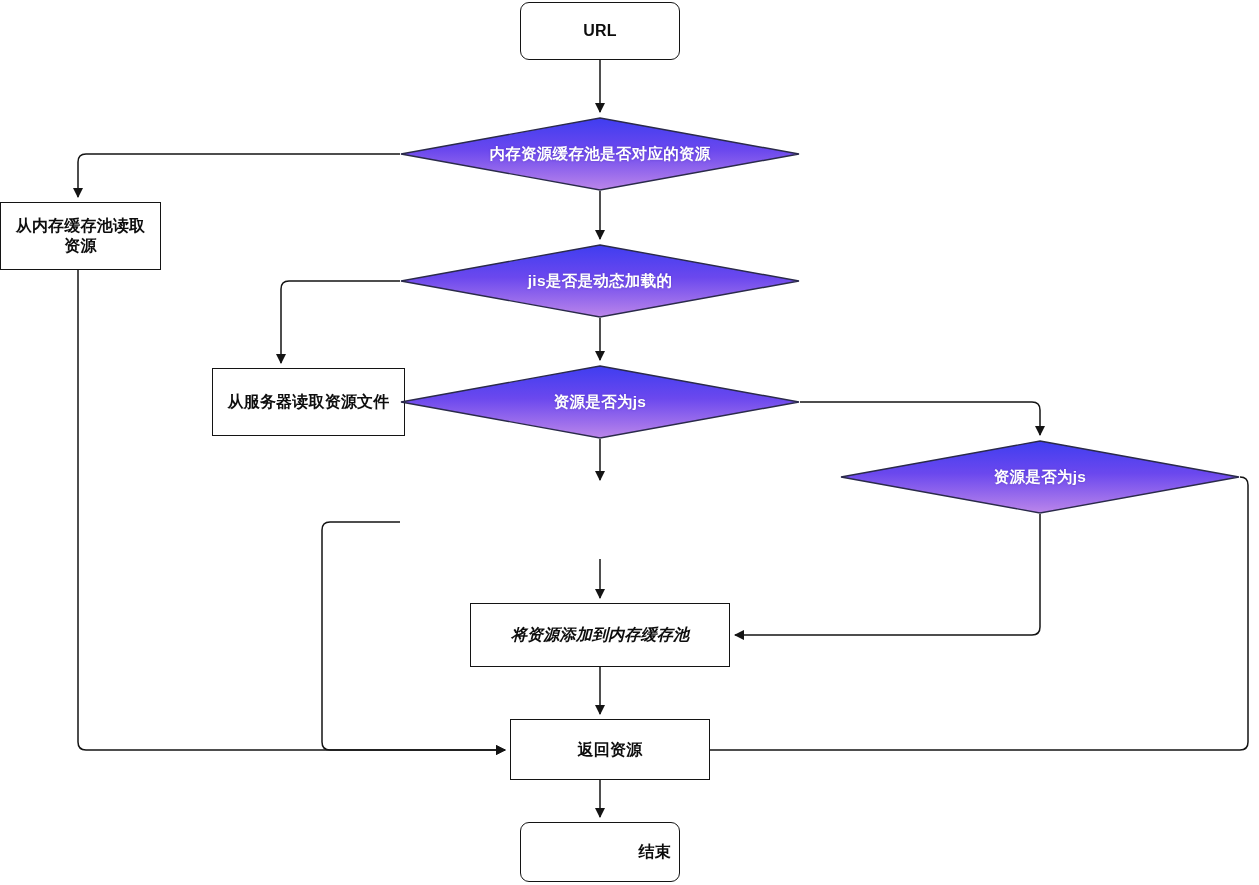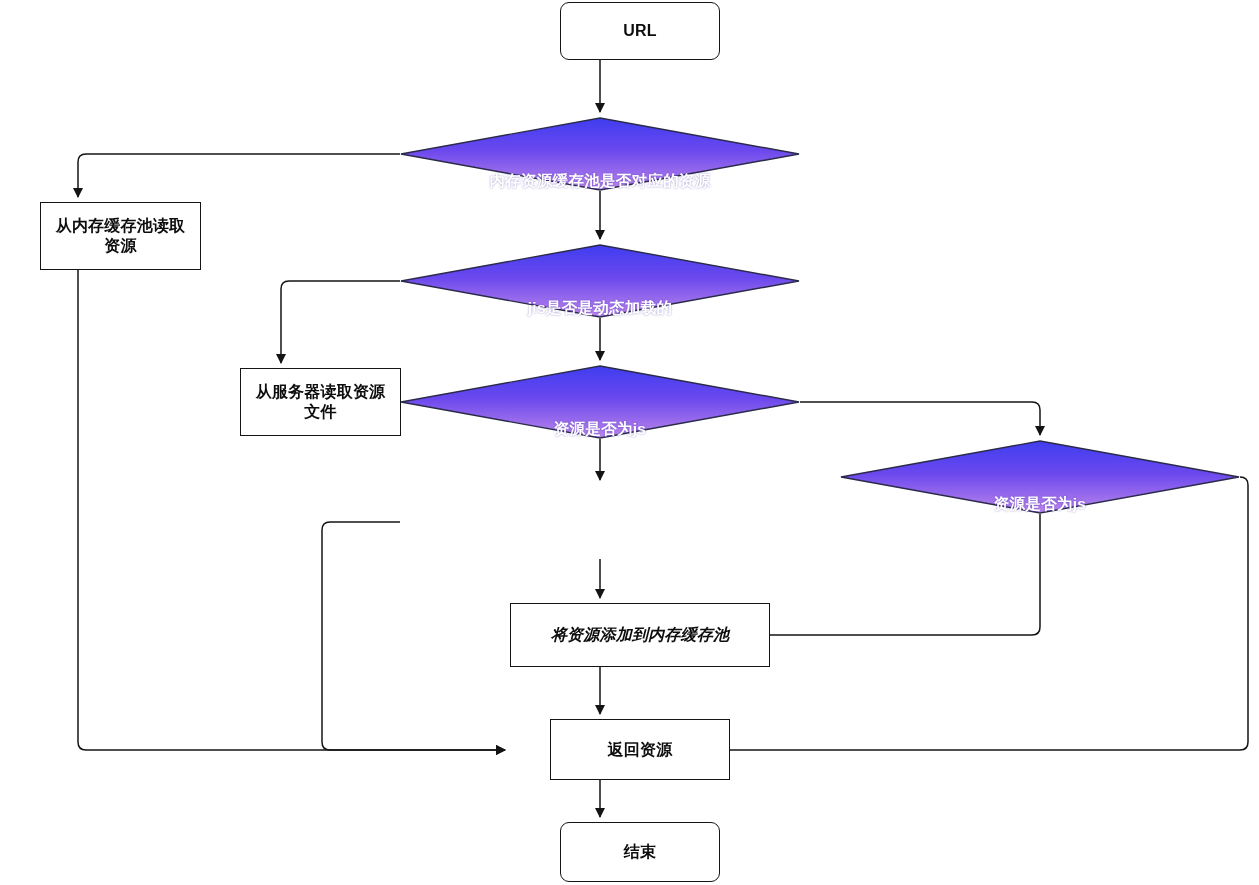--- a/index.html
+++ b/index.html
@@ -35,32 +35,30 @@
     text-align: center;
   }
   .node-box {
     background: #ffffff;
     border: 1.6px solid #141414;
     color: #0d0d0d;
     font-weight: bold;
     font-size: 16px;
     line-height: 1.25;
     letter-spacing: 0.2px;
-    margin-left: 40px;
   }
   .node-box.rounded {
     border-radius: 9px;
   }
   .node-box .label {
     padding: 0 8px;
   }
   .node-diamond {
     background: transparent;
     border: none;
-    align-items: flex-end;
   }
   .node-diamond svg {
     position: absolute;
     left: 0;
     top: 0;
     width: 100%;
     height: 100%;
   }
   .node-diamond .label {
     position: relative;
@@ -140,21 +138,21 @@
     <span class="label">从内存缓存池读取资源</span>
   </div>
 
   <div class="node node-diamond" style="left:400px; top:244px; width:400px; height:74px;">
     <svg viewBox="0 0 400 74" preserveAspectRatio="none">
       <polygon points="200,1 399,37 200,73 1,37" fill="url(#dgrad)" stroke="#2a2a4a" stroke-width="1.4"></polygon>
     </svg>
     <span class="label">jis是否是动态加载的</span>
   </div>
 
-  <div class="node node-box" style="left:200px; top:368px; width:161px; height:68px;">
+  <div class="node node-box" style="left:212px; top:368px; width:193px; height:68px;">
     <span class="label">从服务器读取资源文件</span>
   </div>
 
   <div class="node node-diamond" style="left:400px; top:365px; width:400px; height:74px;">
     <svg viewBox="0 0 400 74" preserveAspectRatio="none">
       <polygon points="200,1 399,37 200,73 1,37" fill="url(#dgrad)" stroke="#2a2a4a" stroke-width="1.4"></polygon>
     </svg>
     <span class="label">资源是否为js</span>
   </div>
 
@@ -163,21 +161,21 @@
       <polygon points="200,1 399,37 200,73 1,37" fill="url(#dgrad)" stroke="#2a2a4a" stroke-width="1.4"></polygon>
     </svg>
     <span class="label">资源是否为js</span>
   </div>
 
 
   <div class="node node-box" style="left:470px; top:603px; width:260px; height:64px;font-style:italic;">
     <span class="label">将资源添加到内存缓存池</span>
   </div>
 
-  <div class="node node-box" style="left:510px; top:719px; width:180px; height:61px;">
+  <div class="node node-box" style="left:510px; top:719px; width:200px; height:61px;">
     <span class="label">返回资源</span>
   </div>
 
-  <div class="node node-box rounded" style="left:520px; top:822px; width:160px; height:60px;">
+  <div class="node node-box rounded" style="left:520px; top:822px; width:160px; height:60px;justify-content:flex-end;">
     <span class="label">结束</span>
   </div>
 
 </div>
 
 </body></html>

